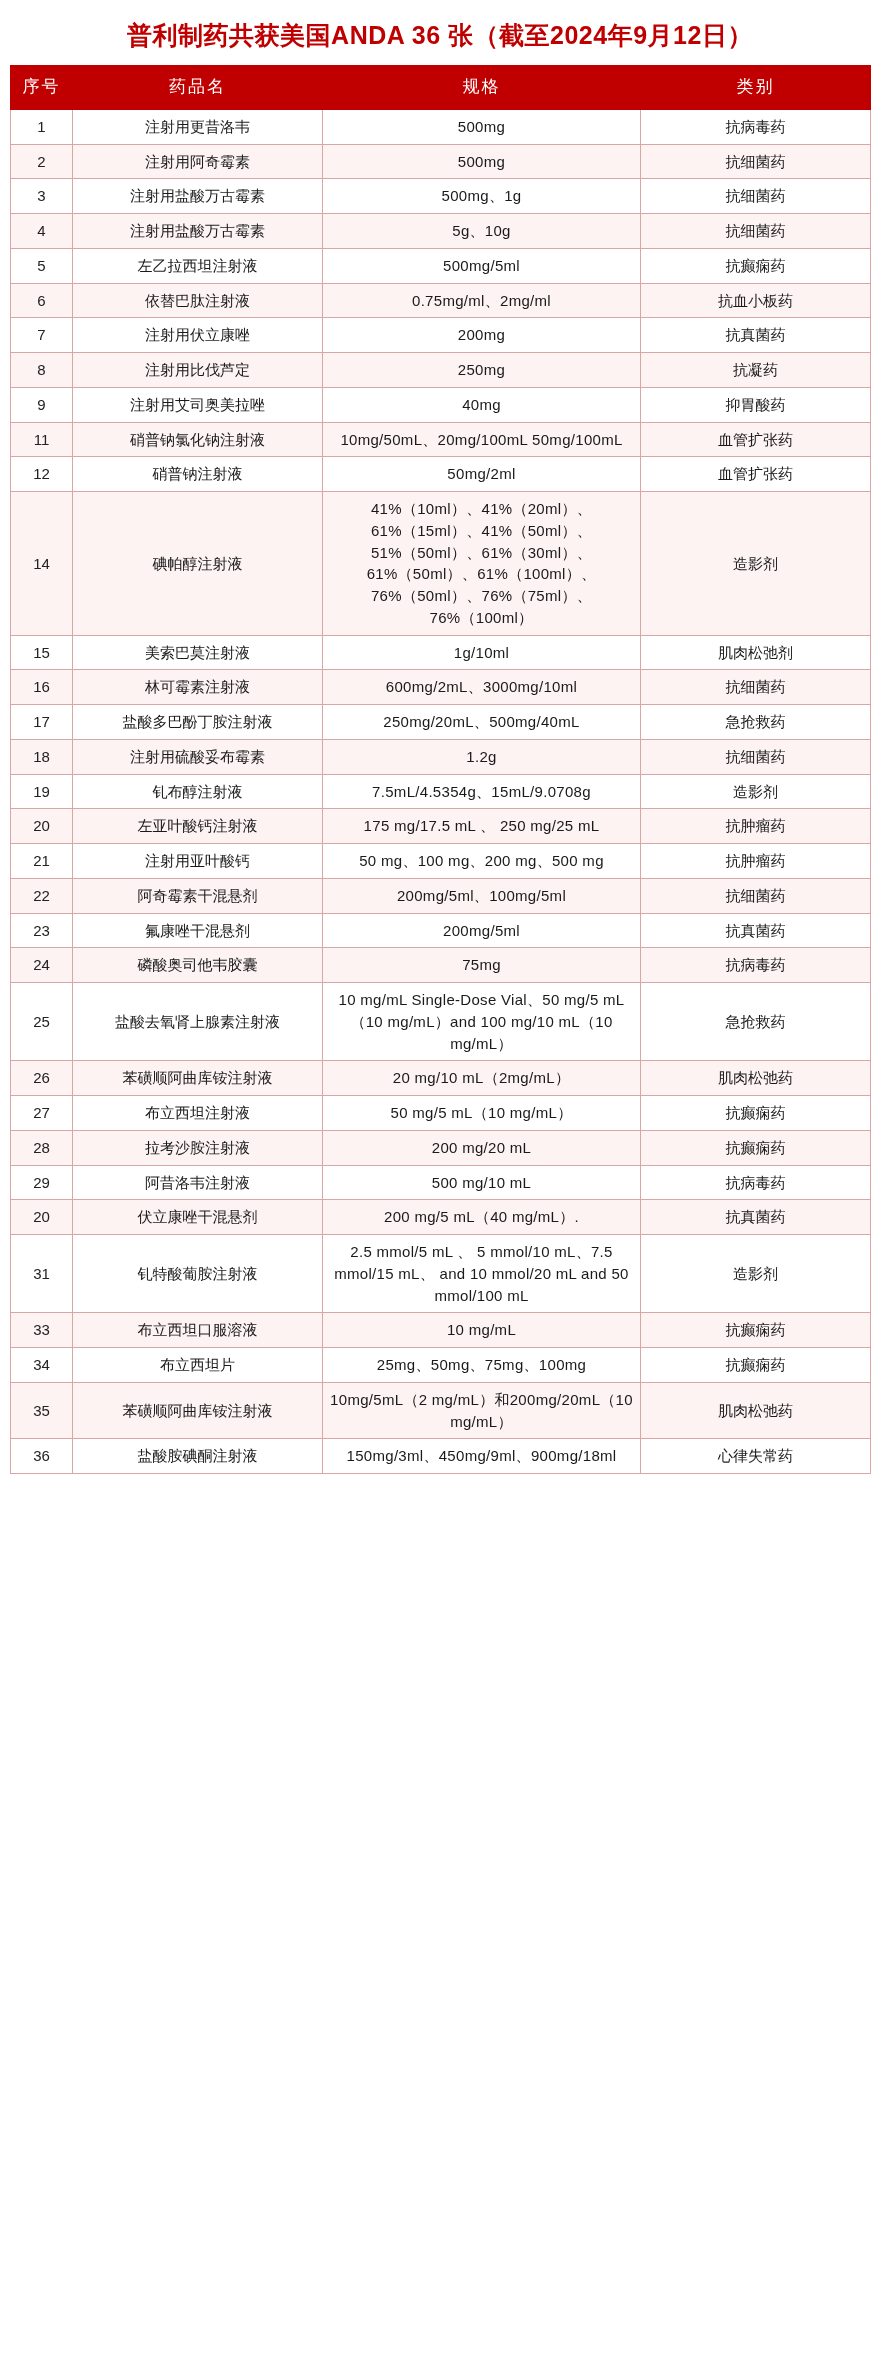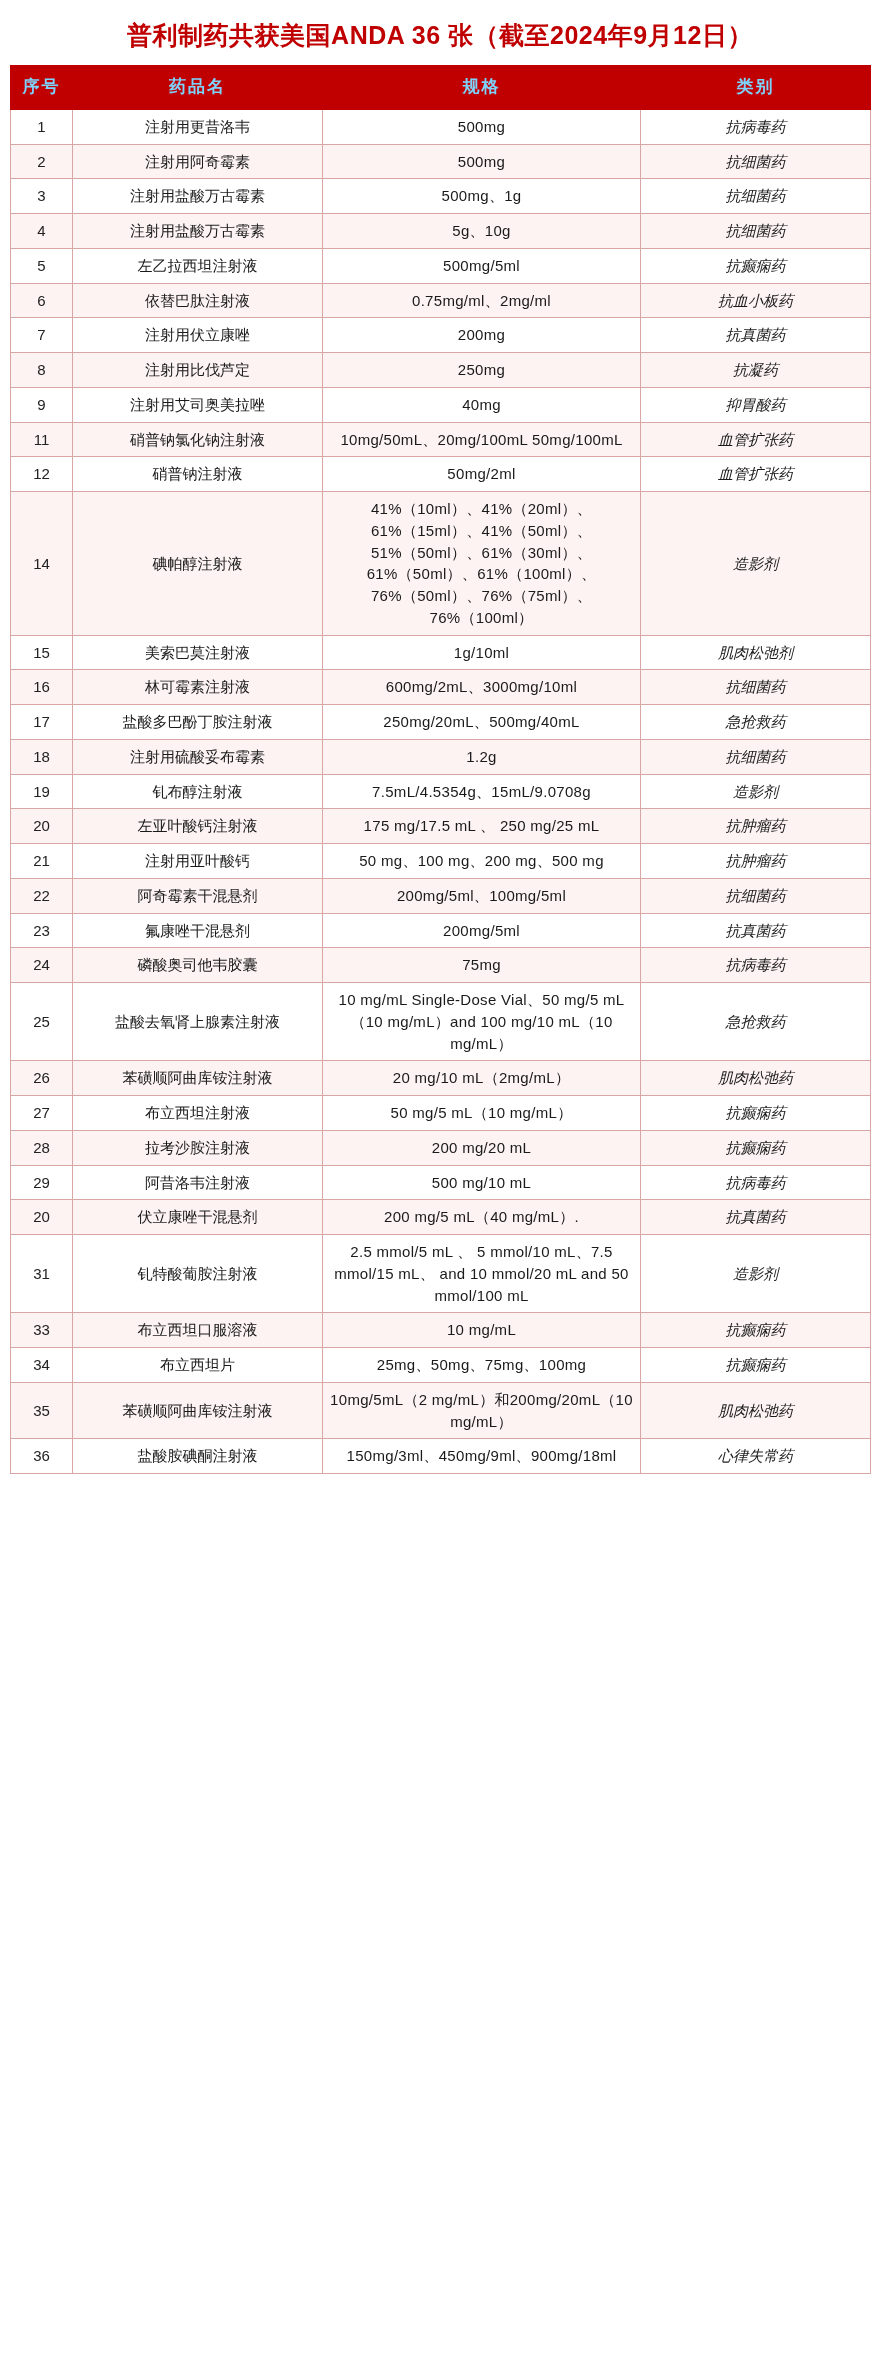--- a/index.html
+++ b/index.html
@@ -36,39 +36,39 @@
     border: 1px solid #d9a6a6;
     text-align: center;
     vertical-align: middle;
     font-size: 15px;
     line-height: 1.45;
     padding: 6px 4px;
     word-break: break-word;
   }
   table.anda thead th {
     background: #c00000;
-    color: #7dd3fc;
-    font-weight: bold;
+    color: #ffffff;
+    font-weight: normal;
     font-size: 17px;
     border: 1px solid #c00000;
     padding: 9px 4px;
     letter-spacing: 2px;
   }
   col.c-idx { width: 62px; }
   col.c-name { width: 250px; }
   col.c-spec { width: 318px; }
   col.c-cat { width: 230px; }
 
   tbody tr:nth-child(odd) td { background: #ffffff; }
   tbody tr:nth-child(even) td { background: #fdf3f3; }
 
   td.idx { font-size: 15px; color: #222; }
   td.name { font-size: 15px; }
   td.spec { font-size: 14px; letter-spacing: 0.3px; }
-  td.cat  { font-size: 15px; font-style: italic; }
+  td.cat  { font-size: 15px; }
 </style>
 </head>
 <body>
 
 <div class="page">
   <div class="title">普利制药共获美国ANDA 36 张（截至2024年9月12日）</div>
 
   <table class="anda">
     <colgroup>
       <col class="c-idx">

